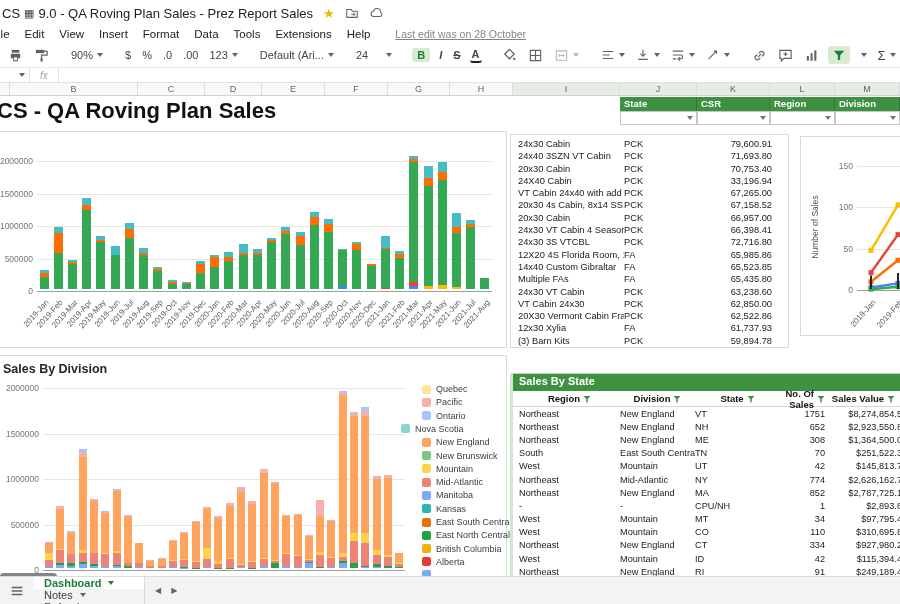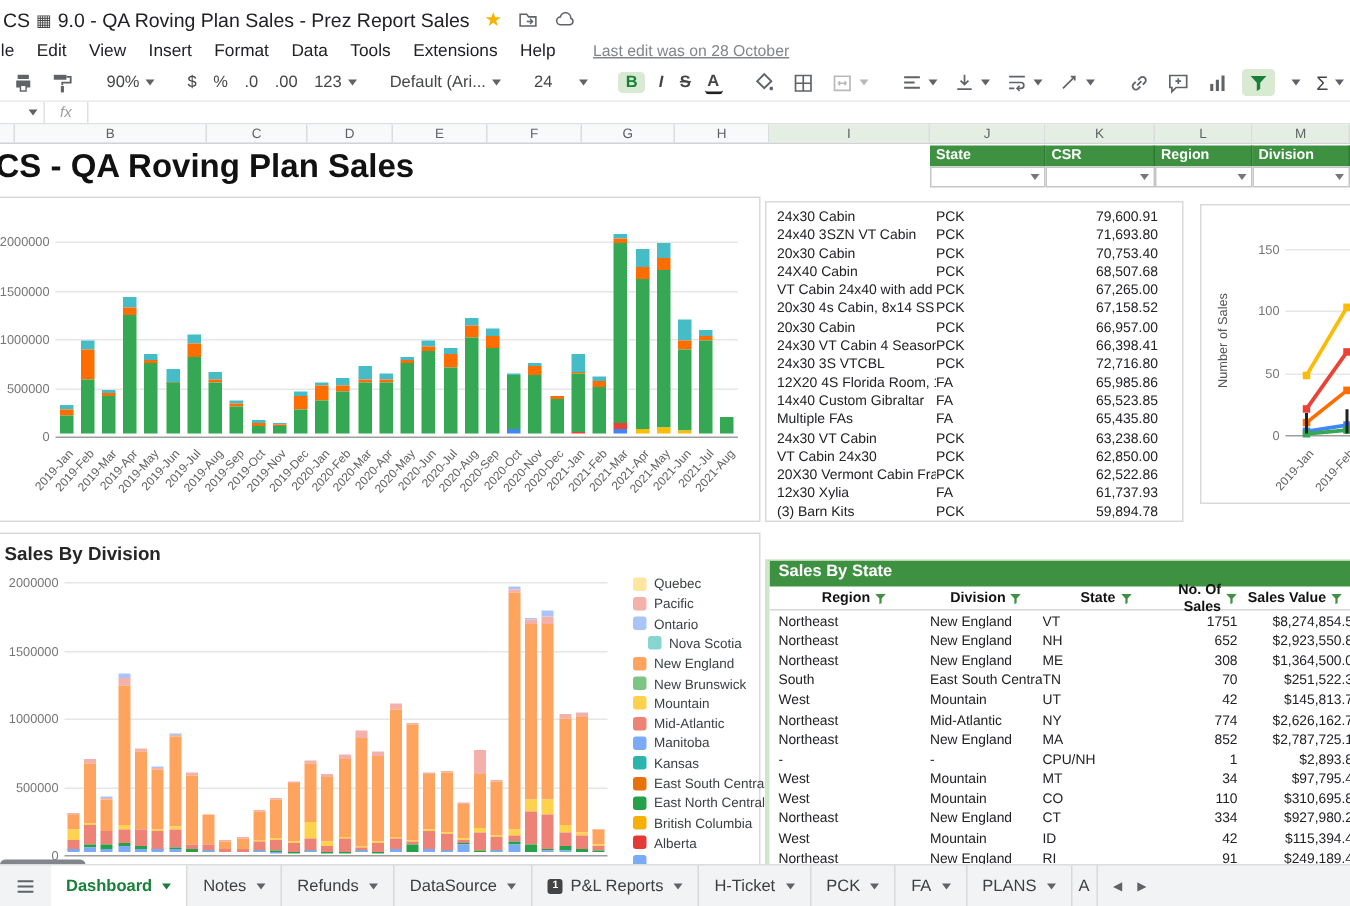--- a/index.html
+++ b/index.html
@@ -527,21 +527,21 @@
           <span class="vl">71,693.80</span>
         </div>
         <div class="irow">
           <span class="nm">20x30 Cabin</span>
           <span class="tp">PCK</span>
           <span class="vl">70,753.40</span>
         </div>
         <div class="irow">
           <span class="nm">24X40 Cabin</span>
           <span class="tp">PCK</span>
-          <span class="vl">68,507.68</span>
+          <span class="vl">33,196.94</span>
         </div>
         <div class="irow">
           <span class="nm">VT Cabin 24x40 with add ons</span>
           <span class="tp">PCK</span>
           <span class="vl">67,265.00</span>
         </div>
         <div class="irow">
           <span class="nm">20x30 4s Cabin, 8x14 SS. (2</span>
           <span class="tp">PCK</span>
           <span class="vl">67,158.52</span>
@@ -928,21 +928,21 @@
           <span>Quebec</span>
         </div>
         <div class="legend-item" style="left: 427px; top: 41.3px;">
           <span class="swatch" style="background: rgb(244, 177, 171);"></span>
           <span>Pacific</span>
         </div>
         <div class="legend-item" style="left: 427px; top: 54.6px;">
           <span class="swatch" style="background: rgb(169, 197, 247);"></span>
           <span>Ontario</span>
         </div>
-        <div class="legend-item" style="left: 437px; top: 67.9px;">
+        <div class="legend-item" style="left: 406px; top: 67.9px;">
           <span class="swatch" style="background: rgb(134, 213, 207);"></span>
           <span>Nova Scotia</span>
         </div>
         <div class="legend-item" style="left: 427px; top: 81.2px;">
           <span class="swatch" style="background: rgb(255, 164, 94);"></span>
           <span>New England</span>
         </div>
         <div class="legend-item" style="left: 427px; top: 94.5px;">
           <span class="swatch" style="background: rgb(124, 197, 131);"></span>
           <span>New Brunswick</span>
@@ -1127,21 +1127,21 @@
 
     <div class="hscroll-thumb"></div>
   </div>
 
   <footer class="tabbar" id="tabbar">
     <span class="tab-menu-btn">
       <svg width="14" height="14" viewBox="0 0 16 16">
           <path d="M2 4h12M2 8h12M2 12h12" stroke="#5f6368" stroke-width="1.5"></path>
         </svg>
     </span>
-    <span id="tabs-container" style="display:flex;align-items:stretch;">
+    <span id="tabs-container" style="display:flex;align-items:stretch;flex-direction:column;">
         <span class="tab active">
           <span>Dashboard</span>
           <span class="caret"></span>
         </span>
         <span class="tab">
           <span>Notes</span>
           <span class="caret"></span>
         </span>
         <span class="tab">
           <span>Refunds</span>

